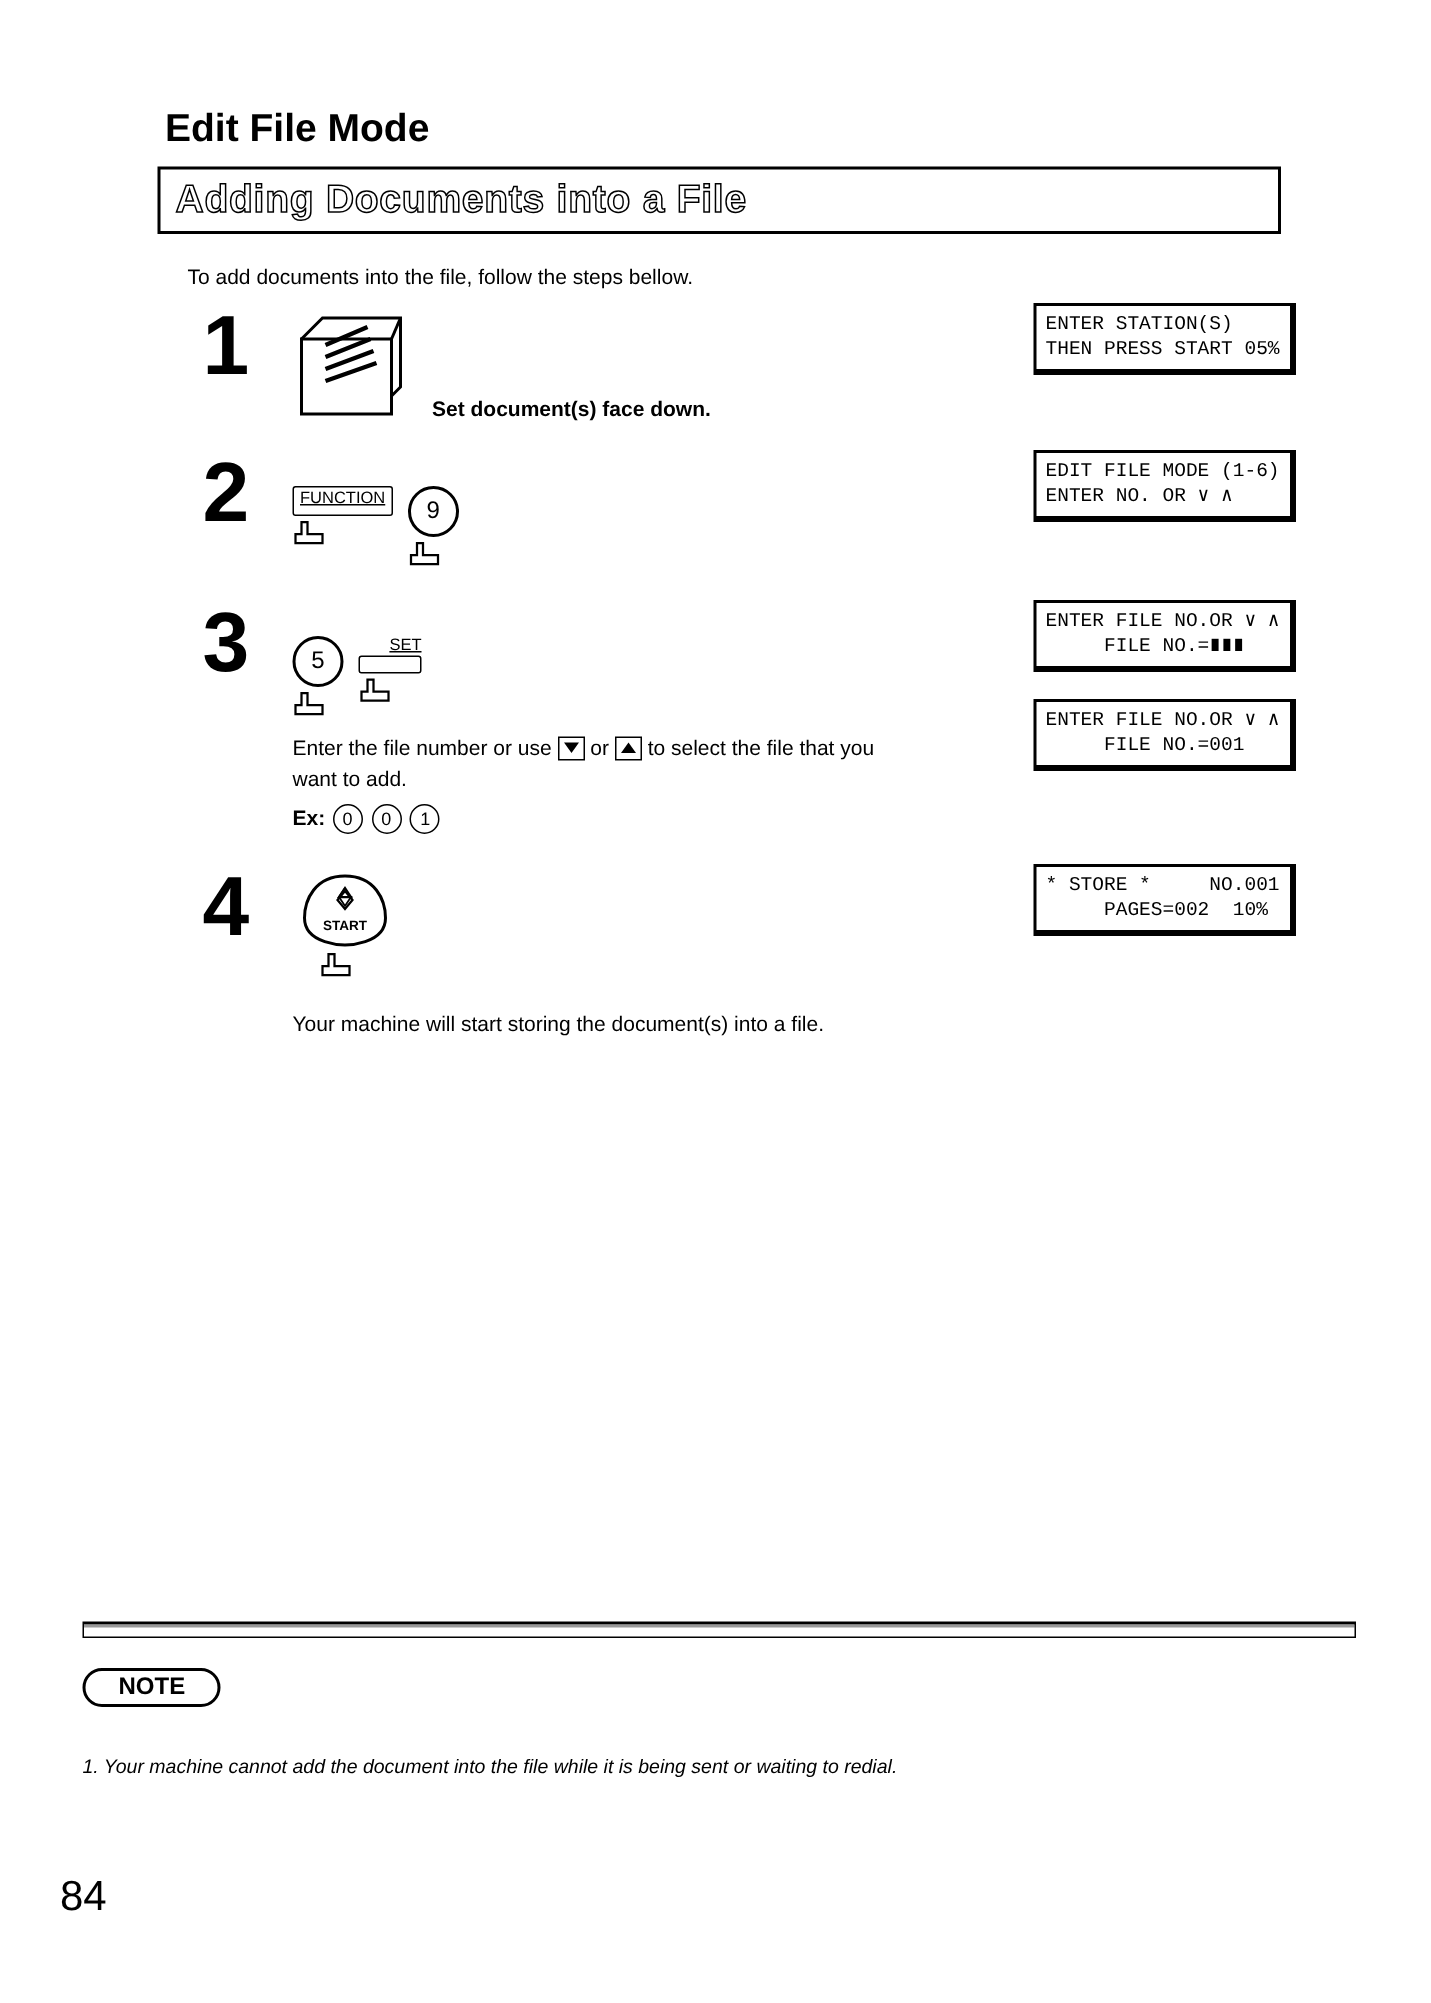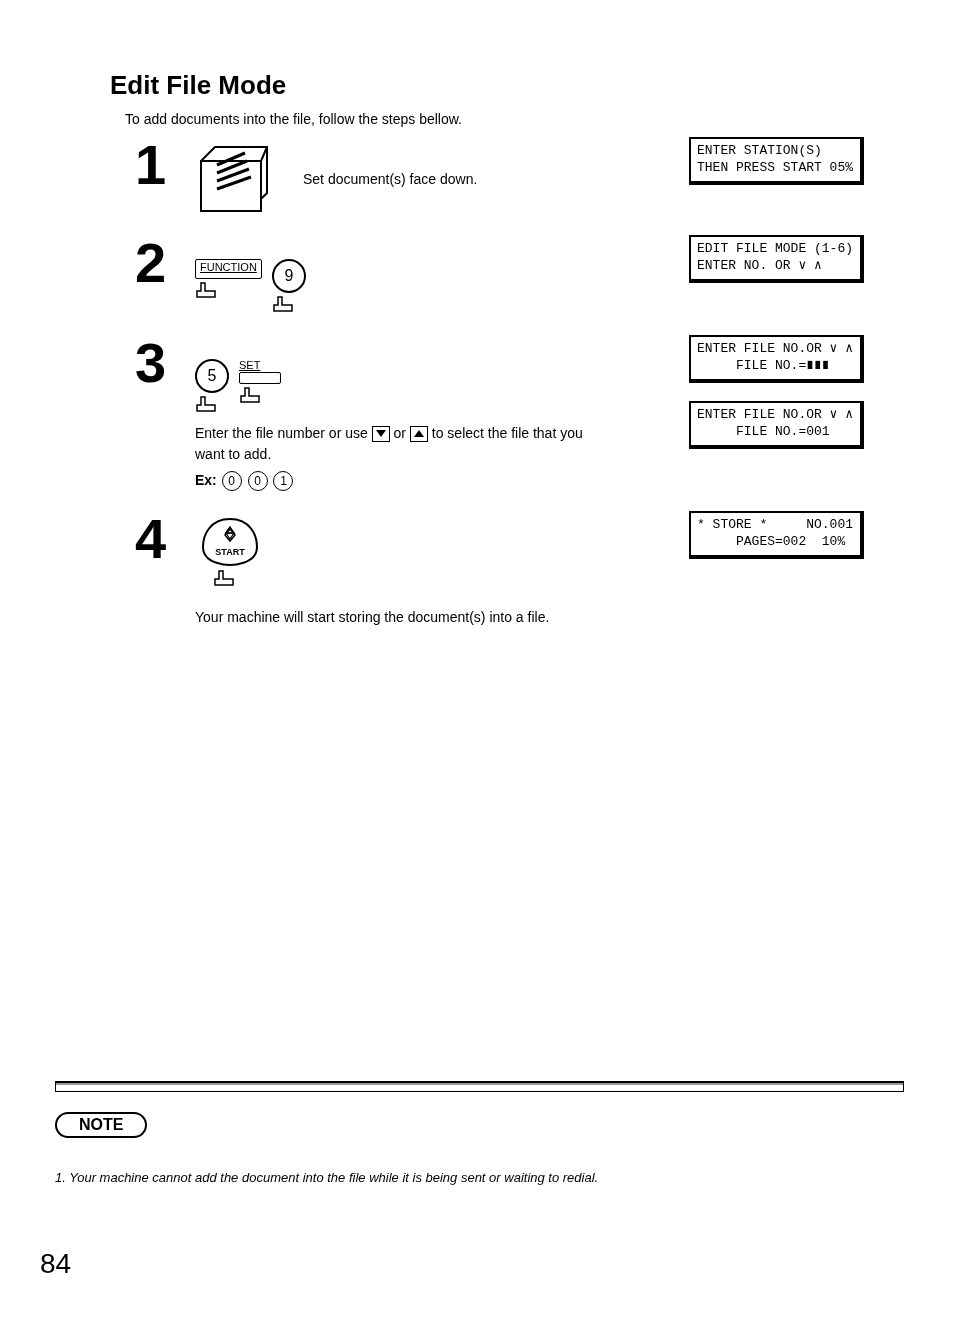--- a/index.html
+++ b/index.html
@@ -69,22 +69,23 @@
     border-right-width: 4px;
     border-bottom-width: 4px;
     padding: 4px 6px;
     font-family: "Courier New", monospace;
     font-size: 13px;
     line-height: 1.3;
     white-space: pre;
   }
   .doc-icon-wrap {
     display: flex;
-    align-items: center;
-    gap: 28px;
+    align-items: flex-end;
+    gap: 13px;
+    font-weight: bold;
   }
   .doc-icon svg { display: block; }
   .caption {
     font-size: 14px;
   }
   .btn-group {
     display: flex;
     align-items: flex-start;
     gap: 10px;
     margin-top: 18px;
@@ -108,21 +109,21 @@
     align-items: center;
     justify-content: center;
     font-size: 16px;
   }
   .set-box {
     display:inline-block;
   }
   .set-top {
     font-size: 11px;
     text-decoration: underline;
-    text-align: left;
+    text-align: right;
   }
   .set-bottom {
     border: 1px solid #000;
     width: 40px;
     height: 10px;
     border-radius: 2px;
     margin-top: 1px;
   }
   .press-icon {
     display:block;
@@ -213,20 +214,21 @@
     font-weight: 400;
   }
 </style>
 </head>
 <body>
 
 <div class="page">
 
   <div class="section-title">Edit File Mode</div>
 
+  <div class="banner">Adding Documents into a File</div>
 
   <div class="intro">To add documents into the file, follow the steps bellow.</div>
 
   <div class="steps">
 
     <div class="step-row">
       <div class="step-num">1</div>
       <div class="step-mid">
         <div class="doc-icon-wrap">
           <span class="doc-icon">

